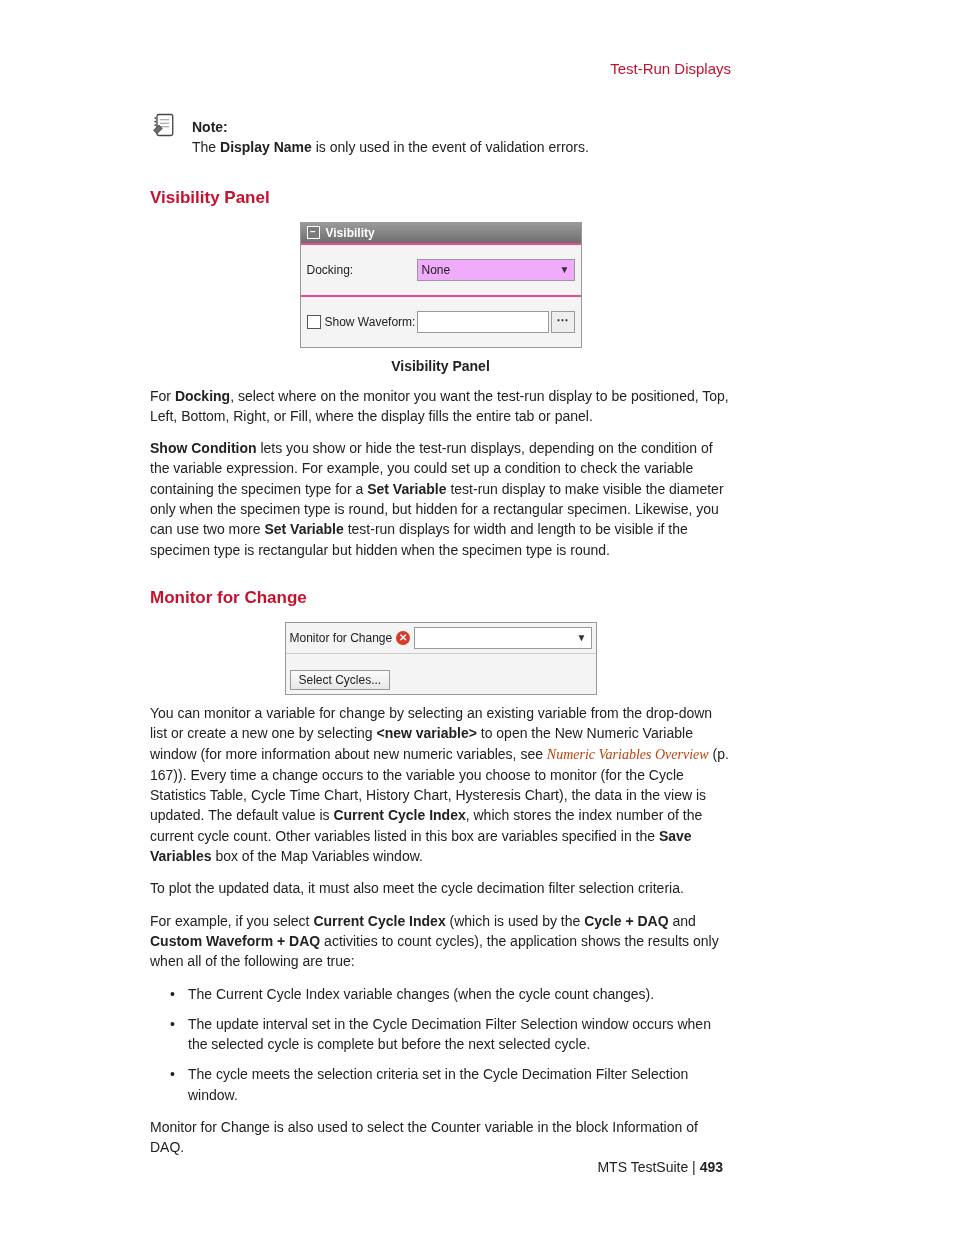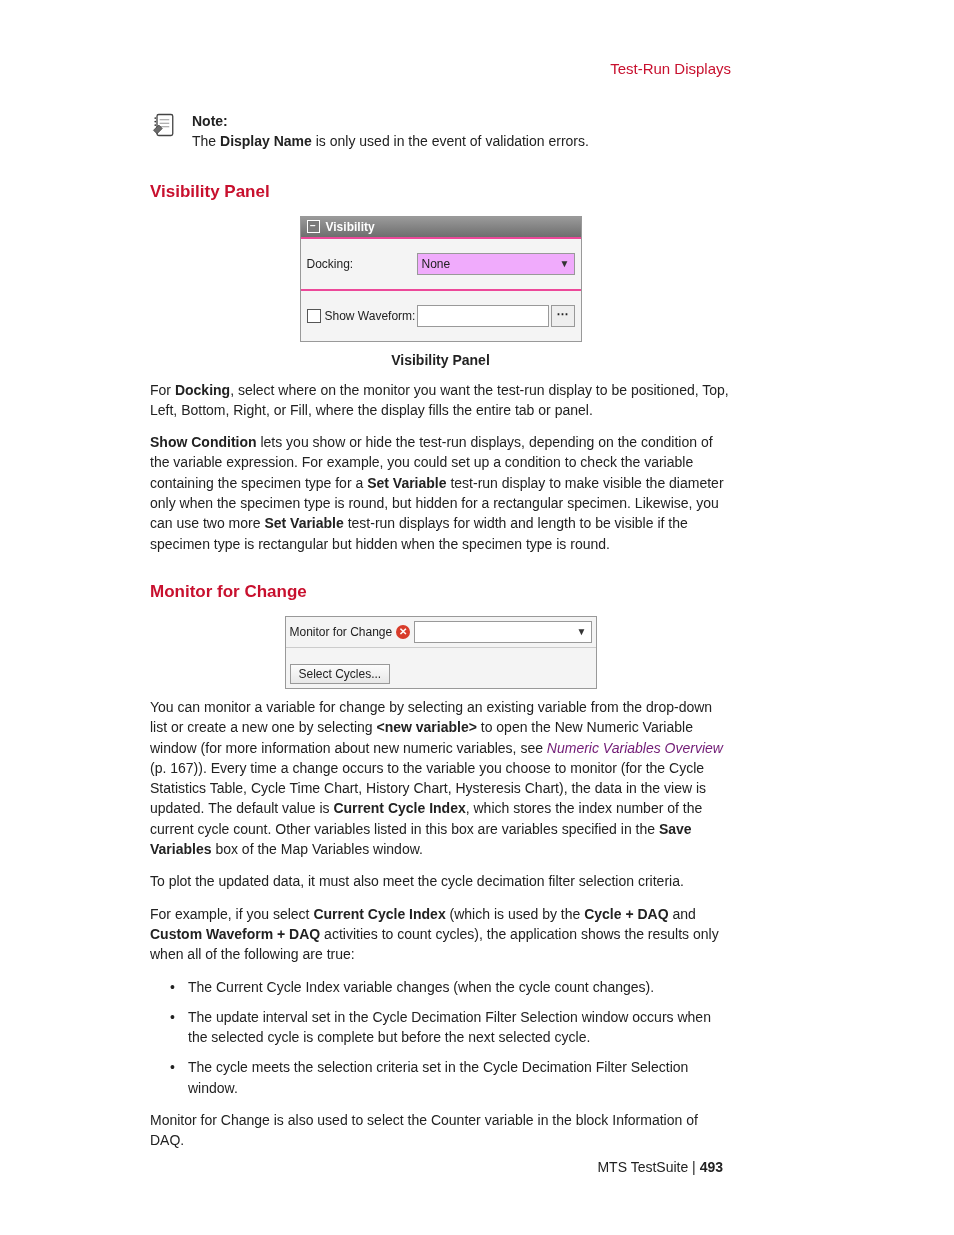--- a/index.html
+++ b/index.html
@@ -29,21 +29,21 @@
     margin-bottom: 30px;
   }
   .note-icon {
     width: 28px;
     height: 28px;
     flex: none;
     margin-right: 14px;
     margin-top: 2px;
   }
   .note-icon svg { width: 28px; height: 28px; }
-  .note-text { line-height: 1.45; margin-top: 2px; }
+  .note-text { line-height: 1.45; margin-top: 8px; }
   .bold { font-weight: bold; }
   h2.section {
     color: #c8102e;
     font-weight: bold;
     font-size: 17px;
     margin: 28px 0 14px 0;
   }
   .panel-wrap {
     display: flex;
     justify-content: center;
@@ -168,23 +168,24 @@
   }
   .mfc-btn {
     display: inline-block;
     padding: 2px 8px;
     border: 1px solid #999;
     background: linear-gradient(#fcfcfc,#e7e7e7);
     font-size: 12px;
     margin-top: 12px;
   }
   a.link {
-    color: #701a75;
+    color: #c2410c;
     font-style: italic;
     text-decoration: none;
+    font-family: Liberation Serif, serif;
   }
   ul.bullets {
     list-style: none;
     padding-left: 20px;
     margin: 8px 0 12px 0;
   }
   ul.bullets li {
     position: relative;
     padding-left: 18px;
     line-height: 1.45;

